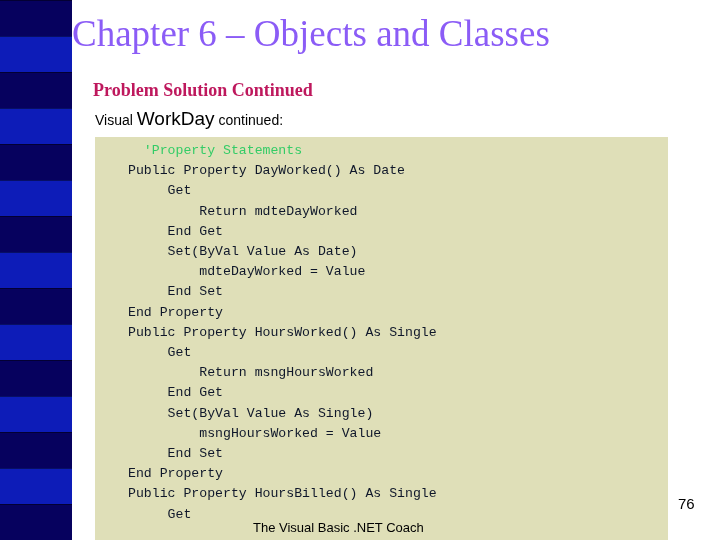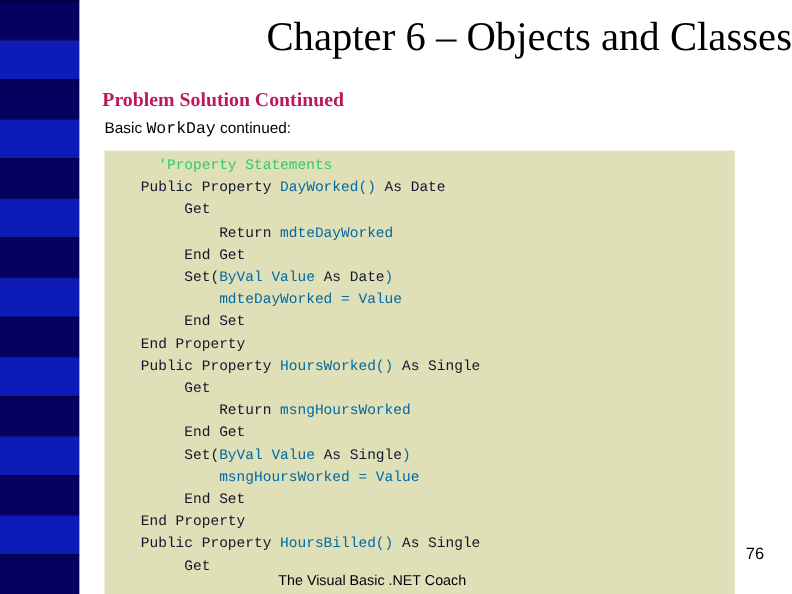--- a/index.html
+++ b/index.html
@@ -48,25 +48,25 @@
   }
 
   
   #title {
     position: absolute;
     left: 72px;
     top: 6px;
     width: 648px;
     height: 56px;
     line-height: 56px;
-    text-align: right;
+    text-align: left;
     font-family: "Liberation Serif", serif;
     font-size: 37px;
     font-weight: 400;
-    color: #000000;
+    color: #8b5cf6;
     white-space: nowrap;
     letter-spacing: 0px;
   }
 
   
   #subtitle {
     position: absolute;
     left: 93px;
     top: 80px;
     font-family: "Liberation Serif", serif;
@@ -80,22 +80,22 @@
   #intro {
     position: absolute;
     left: 95px;
     top: 108px;
     font-family: "Liberation Sans", sans-serif;
     font-size: 14px;
     color: #000000;
     white-space: nowrap;
   }
   #intro .mono {
-    font-family: Liberation Mono, monospace;
-    font-size: 15px;
+    font-family: Liberation Sans, sans-serif;
+    font-size: 19px;
   }
 
   
   #codeblock {
     position: absolute;
     left: 95px;
     top: 137px;
     width: 573px;
     height: 441px;
     background: #dfdfb8;
@@ -106,21 +106,21 @@
     left: 33px;
     top: 4px;
     font-family: "Liberation Mono", "DejaVu Sans Mono", monospace;
     font-size: 13.2px;
     line-height: 20.2px;
     white-space: pre;
   }
   .ln { white-space: pre; }
   .tok-com { color: #33cc66; }
   .tok-kw  { color: #0f172a; }
-  .tok-id  { color: #0369a1; }
+  .tok-id  { color: #0f172a; }
 
   
   #footer-title {
     position: absolute;
     left: 253px;
     top: 520px;
     font-family: "Liberation Sans", sans-serif;
     font-size: 13px;
     font-weight: normal;
     color: #000000;
@@ -187,21 +187,21 @@
       <div class="stripe dark" style="top: 504px;">
         <div class="hairline-top"></div>
       </div>
     </div>
 
   <div id="title">Chapter 6 – Objects and Classes</div>
 
   <div id="subtitle">Problem Solution Continued</div>
 
   <div id="intro">
-    <span>Basic </span><span class="mono">WorkDay</span><span> continued:</span>
+    <span>Visual </span><span class="mono">WorkDay</span><span> continued:</span>
   </div>
 
   <div id="codeblock">
     <div id="codelines"><div class="ln"><span class="tok-com">  '</span><span class="tok-com">Property Statements</span></div><div class="ln"><span class="tok-kw">Public Property </span><span class="tok-id">DayWorked()</span><span class="tok-kw"> As Date</span></div><div class="ln"><span class="tok-kw">     Get</span></div><div class="ln"><span class="tok-kw">         Return </span><span class="tok-id">mdteDayWorked</span></div><div class="ln"><span class="tok-kw">     End Get</span></div><div class="ln"><span class="tok-kw">     Set(</span><span class="tok-id">ByVal Value</span><span class="tok-kw"> As Date</span><span class="tok-id">)</span></div><div class="ln"><span class="tok-id">         mdteDayWorked = Value</span></div><div class="ln"><span class="tok-kw">     End Set</span></div><div class="ln"><span class="tok-kw">End Property</span></div><div class="ln"><span class="tok-kw">Public Property </span><span class="tok-id">HoursWorked()</span><span class="tok-kw"> As Single</span></div><div class="ln"><span class="tok-kw">     Get</span></div><div class="ln"><span class="tok-kw">         Return </span><span class="tok-id">msngHoursWorked</span></div><div class="ln"><span class="tok-kw">     End Get</span></div><div class="ln"><span class="tok-kw">     Set(</span><span class="tok-id">ByVal Value</span><span class="tok-kw"> As Single</span><span class="tok-id">)</span></div><div class="ln"><span class="tok-id">         msngHoursWorked = Value</span></div><div class="ln"><span class="tok-kw">     End Set</span></div><div class="ln"><span class="tok-kw">End Property</span></div><div class="ln"><span class="tok-kw">Public Property </span><span class="tok-id">HoursBilled()</span><span class="tok-kw"> As Single</span></div><div class="ln"><span class="tok-kw">     Get</span></div></div>
   </div>
 
   <div id="footer-title">The Visual Basic .NET Coach</div>
 
   <div id="page-number">76</div>
 

